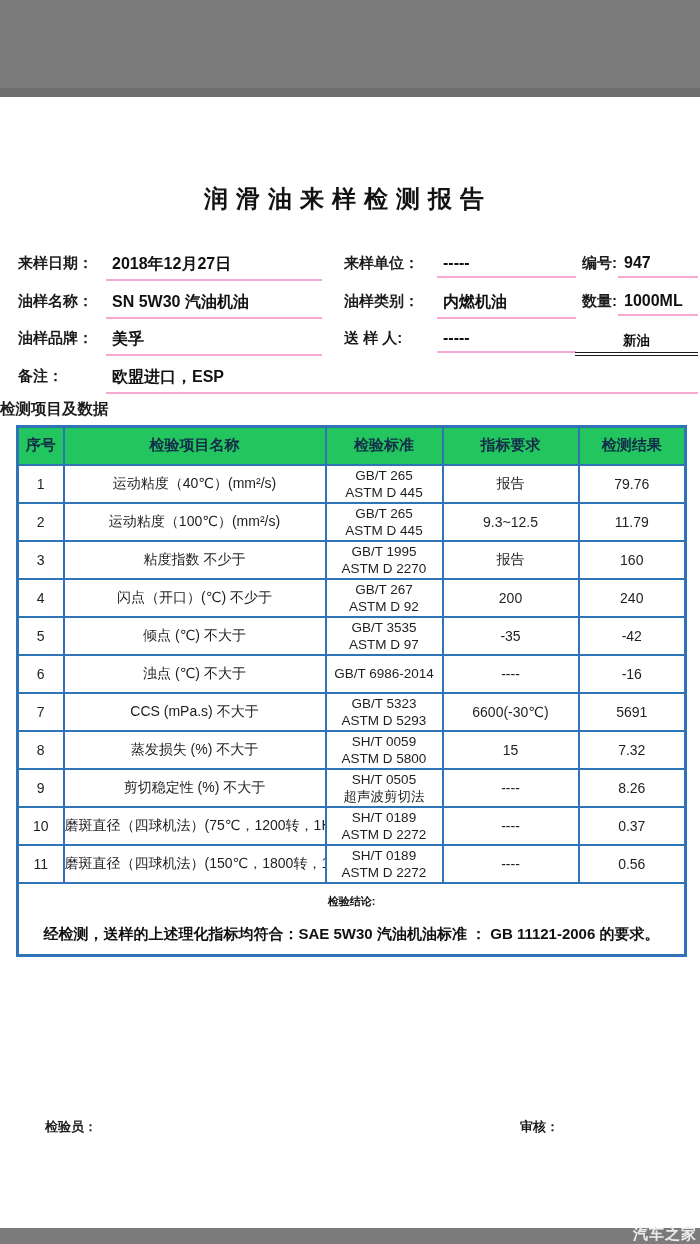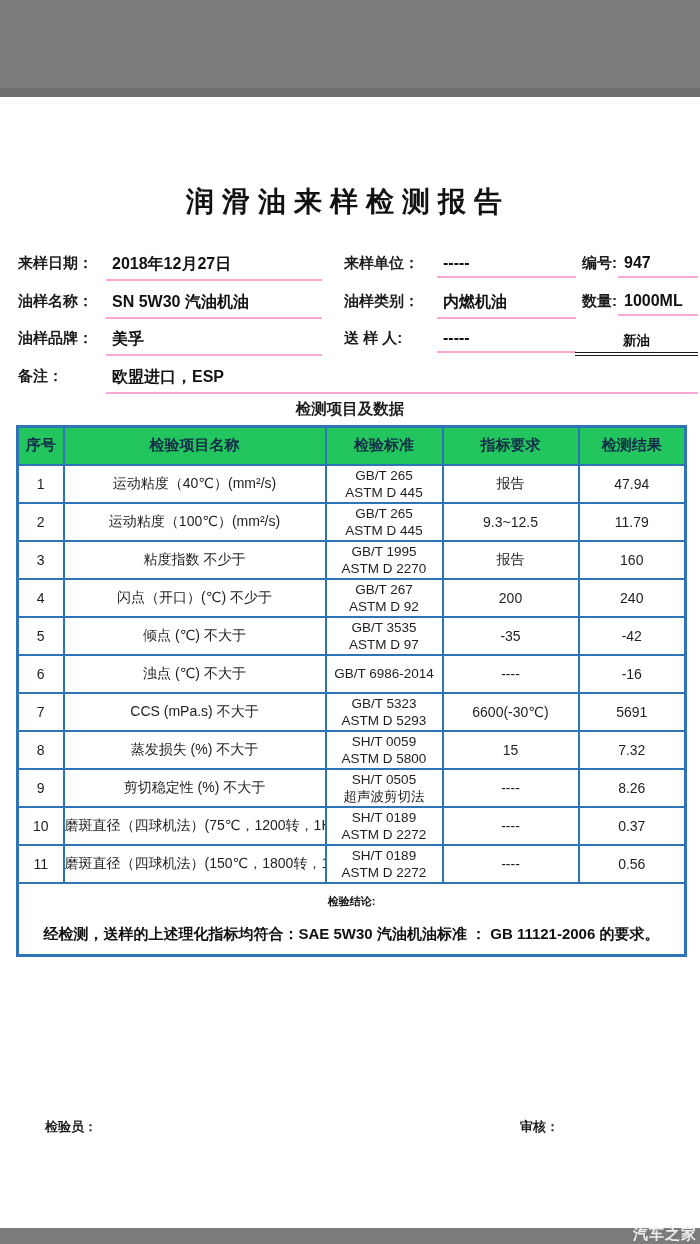--- a/index.html
+++ b/index.html
@@ -8,35 +8,35 @@
   .screen { position: relative; width: 700px; height: 1244px; background: #ffffff; overflow: hidden; }
 
   .bar-top { position: absolute; top: 0; left: 0; width: 700px; height: 97px;
              background: linear-gradient(#7b7b7b 88px, #6e6e6e 88px); }
   .bar-bottom { position: absolute; top: 1228px; left: 0; width: 700px; height: 16px; background: #7b7b7b; }
   .watermark { position: absolute; top: 1225px; right: 3px; color: #ececec; font-size: 15px;
                font-weight: bold; letter-spacing: 1px; }
 
   .doc-title { position: absolute; top: 183px; left: 0; width: 688px; text-align: center;
                font-family: "DejaVu Serif", "Liberation Serif", serif; font-weight: bold;
-               font-size: 28px; letter-spacing: 8px; text-indent: 8px; color: #121212; }
+               font-size: 24px; letter-spacing: 8px; text-indent: 8px; color: #121212; }
 
   .info-row { position: absolute; left: 0; width: 640px; height: 32px; }
   .row-a { top: 254px; } .row-b { top: 292px; } .row-c { top: 329px; } .row-d { top: 367px; }
   .lbl { position: absolute; top: 0; font-size: 15px; font-weight: bold; color: #1c1c1c; white-space: nowrap; }
   .val { position: absolute; top: 0; font-size: 16px; font-weight: bold; color: #111111;
          border-bottom: 2px solid #f9a8d4; padding: 0 0 4px 6px; white-space: nowrap; overflow: visible; }
   .c1l { left: 18px; }  .c1v { left: 106px; width: 216px; }
   .c2l { left: 344px; } .c2v { left: 437px; width: 139px; }
   .c3l { left: 582px; } .c3v { left: 618px; width: 80px; }
   .c4v { left: 106px; width: 592px; }
   .val-newoil { left: 575px; width: 123px; text-align: center; font-size: 13.5px; padding: 3px 0 2px 0;
                 border-bottom: 4px double #1a1a1a; }
 
-  .section-title { position: absolute; top: 399px; left: 0; width: 700px; text-align: center;
+  .section-title { position: absolute; top: 399px; left: 0; width: 700px; 
                    font-size: 15.5px; font-weight: bold; color: #1c1c1c; }
 
   .report-table { position: absolute; top: 425px; left: 16px; width: 668px;
                   border-collapse: collapse; table-layout: fixed; border: 3px solid #2e74b6; }
   .report-table th, .report-table td { border: 2px solid #2e74b6; text-align: center; vertical-align: middle; }
   .report-table th { background: #22c55e; color: #122c49; font-size: 15px; font-weight: bold; height: 38px; }
   .report-table td { height: 38px; font-size: 14px; color: #1e1e1e; background: #ffffff; }
   .name-cell { font-size: 12.5px; white-space: nowrap; overflow: hidden; }
   .std-line { display: block; font-size: 13.5px; line-height: 17px; }
   .std-line:empty { display: none; }
@@ -108,21 +108,21 @@
     </thead>
     <tbody>
       <tr>
         <td>1</td>
         <td class="name-cell">运动粘度（40℃）(mm²/s)</td>
         <td>
             <span class="std-line">GB/T 265</span>
             <span class="std-line">ASTM D 445</span>
           </td>
         <td>报告</td>
-        <td>47.94</td>
+        <td>79.76</td>
       </tr>
       <tr>
         <td>2</td>
         <td class="name-cell">运动粘度（100℃）(mm²/s)</td>
         <td>
             <span class="std-line">GB/T 265</span>
             <span class="std-line">ASTM D 445</span>
           </td>
         <td>9.3~12.5</td>
         <td>11.79</td>

